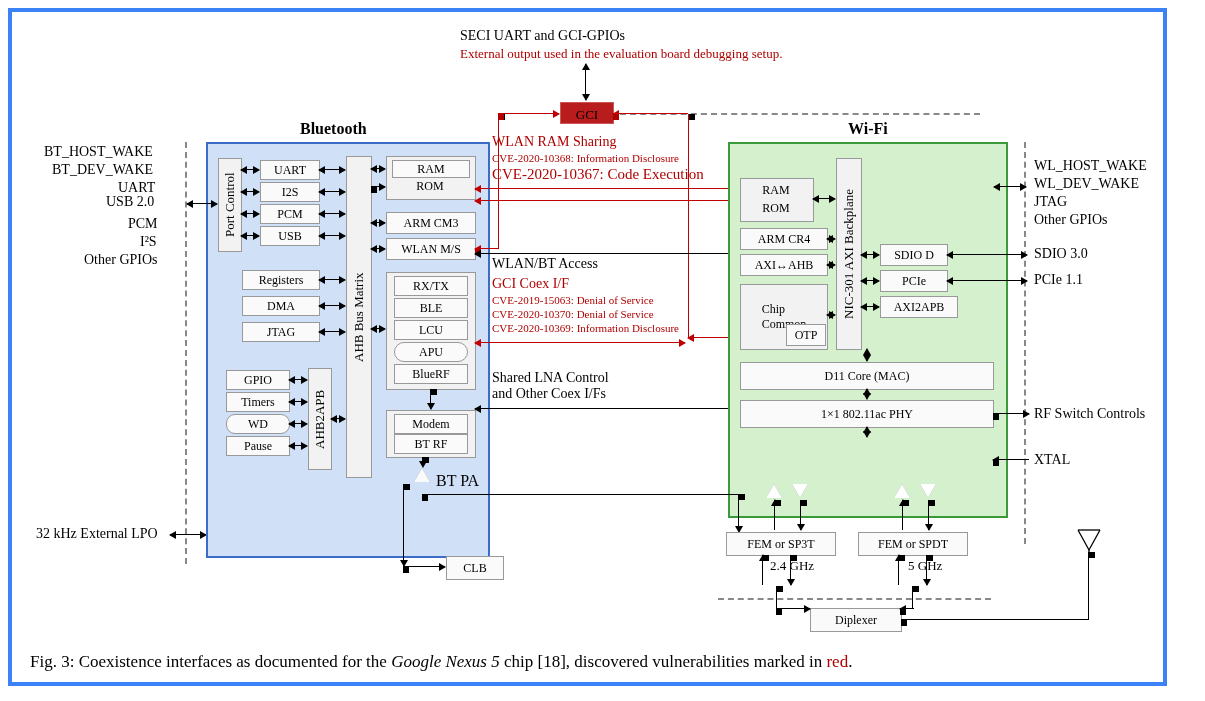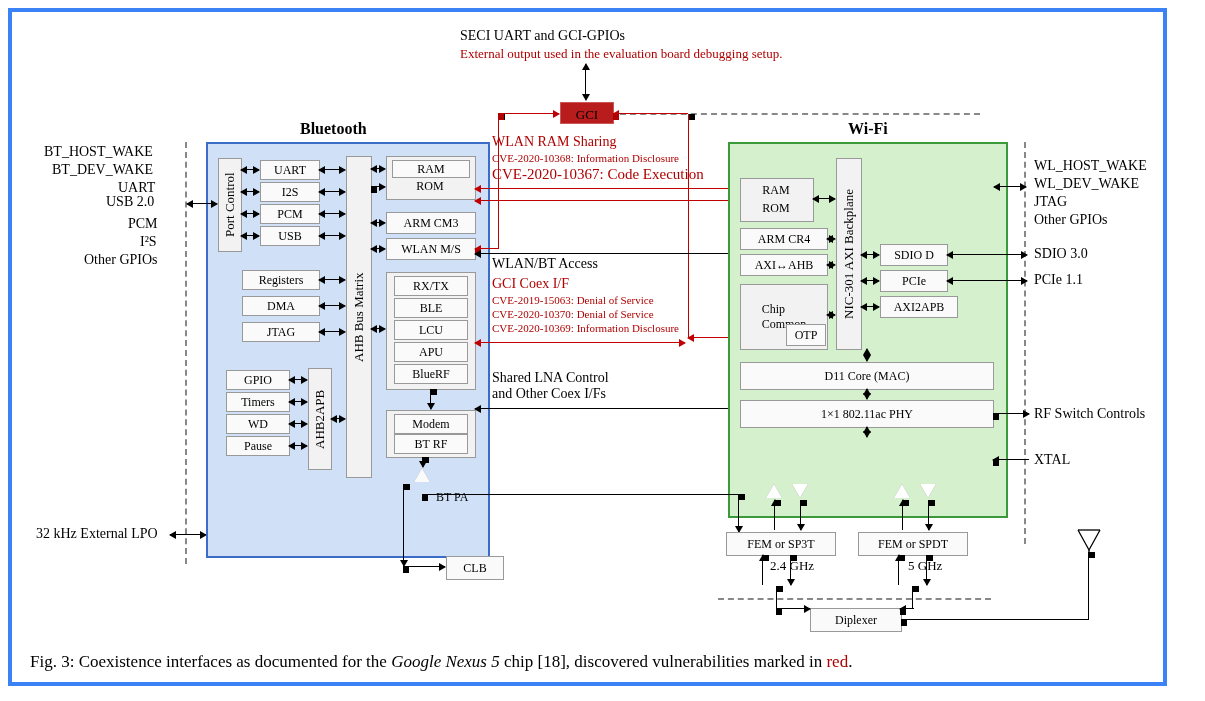--- a/index.html
+++ b/index.html
@@ -84,21 +84,21 @@
     <div class="row" style="left:212px;top:294px;width:76px;height:18px;">JTAG</div>
     <div class="arrow l r" style="left:289px;top:251px;width:26px;"></div>
     <div class="arrow l r" style="left:289px;top:277px;width:26px;"></div>
     <div class="arrow l r" style="left:289px;top:303px;width:26px;"></div>
 
     <div class="innerbox vbox" style="left:278px;top:340px;width:22px;height:100px;">
         <span>AHB2APB</span>
       </div>
     <div class="row" style="left:196px;top:342px;width:62px;height:18px;">GPIO</div>
     <div class="row" style="left:196px;top:364px;width:62px;height:18px;">Timers</div>
-    <div class="row" style="left:196px;top:386px;width:62px;height:18px;">WD</div>
+    <div class="row" style="left:196px;top:386px;width:62px;height:18px;border-radius:9px;">WD</div>
     <div class="row" style="left:196px;top:408px;width:62px;height:18px;">Pause</div>
     <div class="arrow l r" style="left:259px;top:351px;width:18px;"></div>
     <div class="arrow l r" style="left:259px;top:373px;width:18px;"></div>
     <div class="arrow l r" style="left:259px;top:395px;width:18px;"></div>
     <div class="arrow l r" style="left:259px;top:417px;width:18px;"></div>
     <div class="arrow l r" style="left:301px;top:390px;width:14px;"></div>
 
     <div class="innerbox vbox" style="left:316px;top:128px;width:24px;height:320px;">
         <span>AHB Bus Matrix</span>
       </div>
@@ -114,32 +114,32 @@
     <div class="row" style="left:356px;top:210px;width:88px;height:20px;">WLAN M/S</div>
     <div class="arrow l r" style="left:341px;top:140px;width:14px;"></div>
     <div class="arrow r" style="left:341px;top:158px;width:14px;"></div>
     <div class="arrow l r" style="left:341px;top:194px;width:14px;"></div>
     <div class="arrow l r" style="left:341px;top:220px;width:14px;"></div>
 
     <div class="innerbox" style="left:356px;top:244px;width:88px;height:116px;"></div>
     <div class="row" style="left:364px;top:248px;width:72px;height:18px;">RX/TX</div>
     <div class="row" style="left:364px;top:270px;width:72px;height:18px;">BLE</div>
     <div class="row" style="left:364px;top:292px;width:72px;height:18px;">LCU</div>
-    <div class="row" style="left:364px;top:314px;width:72px;height:18px;">APU</div>
+    <div class="row" style="left:364px;top:314px;width:72px;height:18px;border-radius:10px;">APU</div>
     <div class="row" style="left:364px;top:336px;width:72px;height:18px;">BlueRF</div>
     <div class="arrow l r" style="left:341px;top:300px;width:14px;"></div>
 
     <div class="varrow d" style="left:400px;top:361px;height:20px;"></div>
     <div class="innerbox" style="left:356px;top:382px;width:88px;height:46px;"></div>
     <div class="row" style="left:364px;top:386px;width:72px;height:18px;text-align:center;">Modem</div>
     <div class="row" style="left:364px;top:406px;width:72px;height:18px;">BT RF</div>
 
     <div class="tri" style="left:384px;top:440px;border-bottom-color:#fafafa;"></div>
     <div class="varrow d" style="left:392px;top:429px;height:10px;"></div>
-    <div class="label" style="left:406px;top:462px;font-size:12px;">BT PA</div>
+    <div class="label" style="left:406px;top:444px;font-size:16px;">BT PA</div>
     <div class="varrow d" style="left:373px;top:456px;height:82px;"></div>
     <div class="arrow r" style="left:373px;top:538px;width:42px;"></div>
     <div class="row" style="left:416px;top:528px;width:56px;height:22px;">CLB</div>
 
     <div class="varrow" style="left:468px;top:86px;height:134px;border-left-color:#c00000;"></div>
     <div class="arrow red r" style="left:468px;top:85px;width:61px;"></div>
     <div class="arrow red l" style="left:445px;top:220px;width:24px;"></div>
     <div class="varrow" style="left:658px;top:86px;height:224px;border-left-color:#c00000;"></div>
     <div class="arrow red l" style="left:583px;top:85px;width:75px;"></div>
     <div class="arrow red l r" style="left:658px;top:309px;width:48px;"></div>

